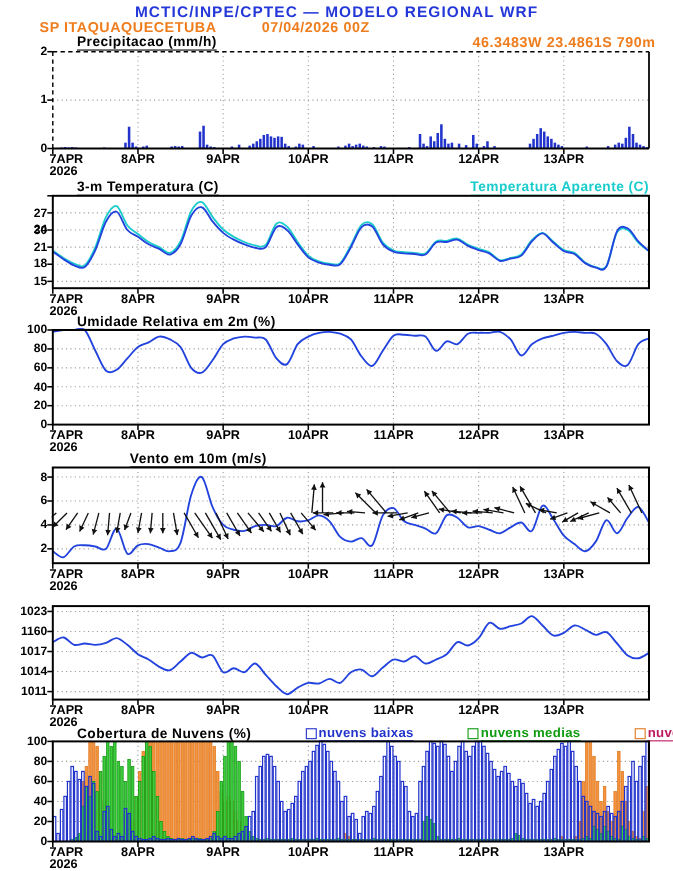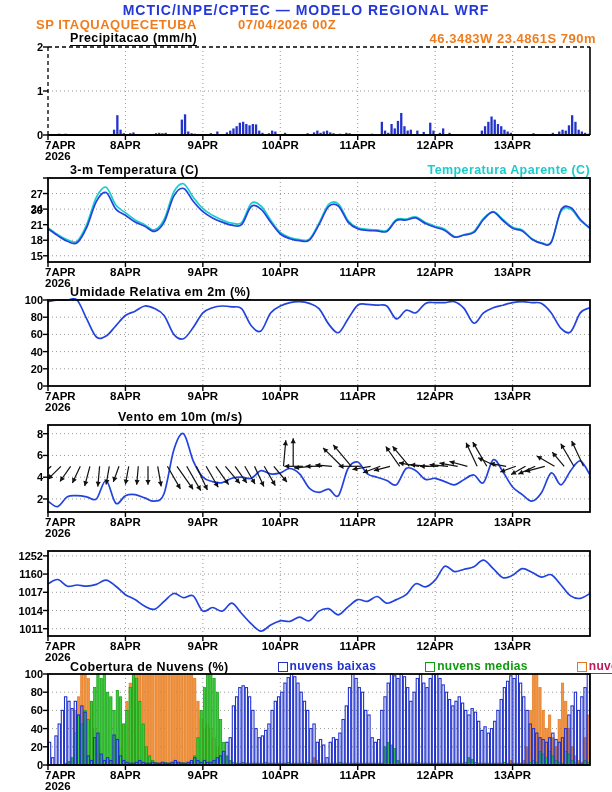--- a/index.html
+++ b/index.html
@@ -999,21 +999,21 @@
     <span class="abs xtick" style="left: 97.4286px; top: 516px;">8APR</span>
     <span class="abs xtick" style="left: 174.857px; top: 516px;">9APR</span>
     <span class="abs xtick" style="left: 252.286px; top: 516px;">10APR</span>
     <span class="abs xtick" style="left: 329.714px; top: 516px;">11APR</span>
     <span class="abs xtick" style="left: 407.143px; top: 516px;">12APR</span>
     <span class="abs xtick" style="left: 484.571px; top: 516px;">13APR</span>
     <span class="abs ytick" style="left: 1px; top: 622.714px; width: 42px;">1011</span>
     <span class="abs ytick" style="left: 1px; top: 604.5px; width: 42px;">1014</span>
     <span class="abs ytick" style="left: 1px; top: 586.286px; width: 42px;">1017</span>
     <span class="abs ytick" style="left: 1px; top: 568.071px; width: 42px;">1160</span>
-    <span class="abs ytick" style="left: 1px; top: 549.857px; width: 42px;">1252</span>
+    <span class="abs ytick" style="left: 1px; top: 549.857px; width: 42px;">1023</span>
     <span class="abs xtick" style="left: 45px; top: 640px; text-align: left; width: 56px;">7APR</span>
     <span class="abs xtick" style="left: 45px; top: 651px; text-align: left; width: 56px;">2026</span>
     <span class="abs xtick" style="left: 97.4286px; top: 640px;">8APR</span>
     <span class="abs xtick" style="left: 174.857px; top: 640px;">9APR</span>
     <span class="abs xtick" style="left: 252.286px; top: 640px;">10APR</span>
     <span class="abs xtick" style="left: 329.714px; top: 640px;">11APR</span>
     <span class="abs xtick" style="left: 407.143px; top: 640px;">12APR</span>
     <span class="abs xtick" style="left: 484.571px; top: 640px;">13APR</span>
     <span class="abs ytick" style="left: 1px; top: 759px; width: 42px;">0</span>
     <span class="abs ytick" style="left: 1px; top: 740.8px; width: 42px;">20</span>

